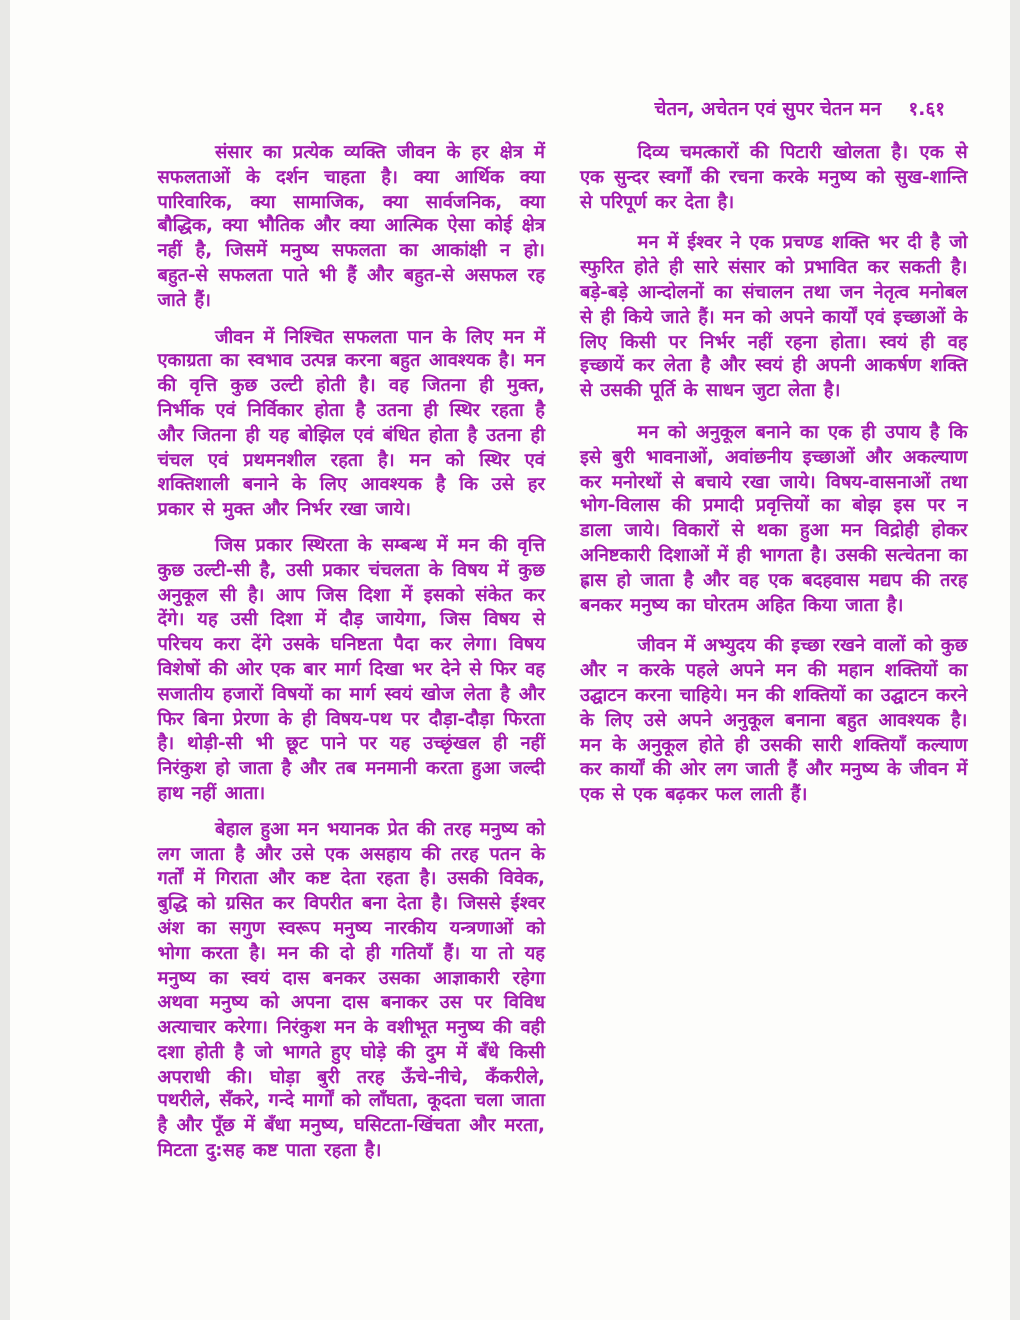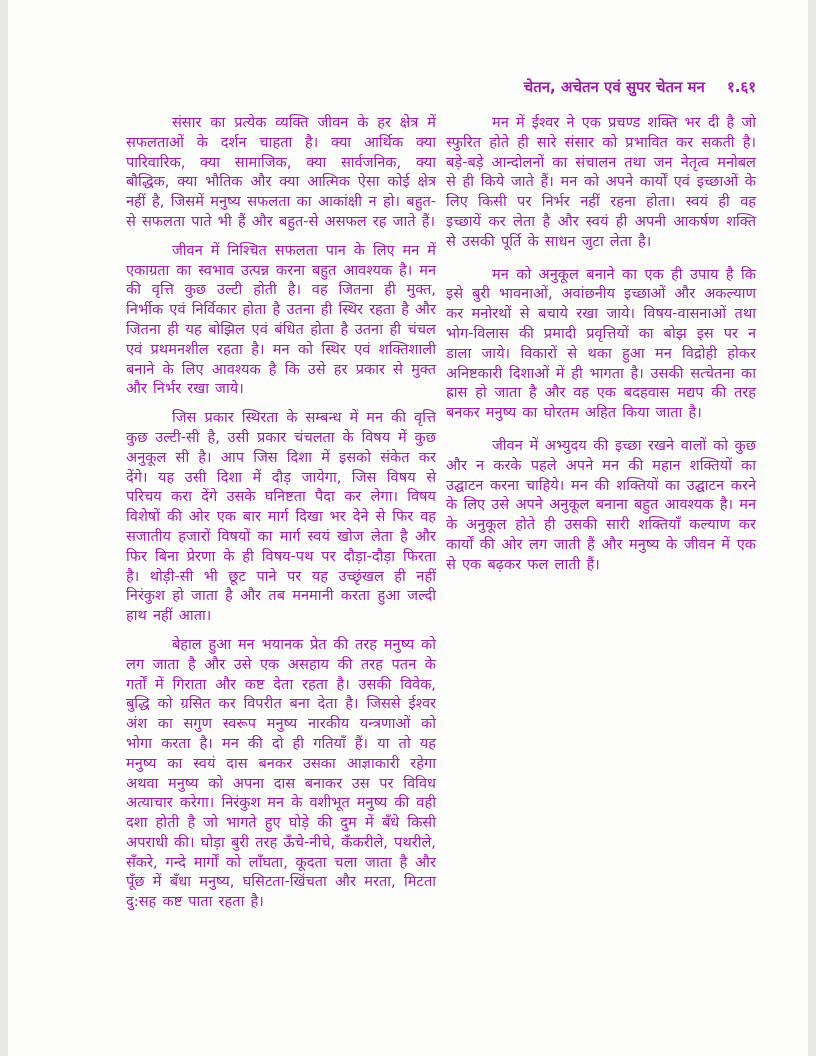--- a/index.html
+++ b/index.html
@@ -30,21 +30,22 @@
   .running-header .page-number {
     display: inline-block;
     margin-left: 22px;
   }
   .columns {
     position: absolute;
     top: 112px;
     left: 118px;
     width: 630px;
     display: flex;
-    gap: 10px;
+    gap: 28px;
+    font-weight: bold;
   }
   .col {
     width: 310px;
     flex: 0 0 310px;
   }
   .col p {
     margin: 0 0 9px 0;
     font-size: 14.6px;
     line-height: 19.8px;
     text-align: justify;
@@ -70,19 +71,20 @@
   <div class="columns">
 
     <div class="col col-left">
       <p>संसार का प्रत्येक व्यक्ति जीवन के हर क्षेत्र में सफलताओं के दर्शन चाहता है। क्या आर्थिक क्या पारिवारिक, क्या सामाजिक, क्या सार्वजनिक, क्या बौद्धिक, क्या भौतिक और क्या आत्मिक ऐसा कोई क्षेत्र नहीं है, जिसमें मनुष्य सफलता का आकांक्षी न हो। बहुत-से सफलता पाते भी हैं और बहुत-से असफल रह जाते हैं।</p>
       <p>जीवन में निश्चित सफलता पान के लिए मन में एकाग्रता का स्वभाव उत्पन्न करना बहुत आवश्यक है। मन की वृत्ति कुछ उल्टी होती है। वह जितना ही मुक्त, निर्भीक एवं निर्विकार होता है उतना ही स्थिर रहता है और जितना ही यह बोझिल एवं बंधित होता है उतना ही चंचल एवं प्रथमनशील रहता है। मन को स्थिर एवं शक्तिशाली बनाने के लिए आवश्यक है कि उसे हर प्रकार से मुक्त और निर्भर रखा जाये।</p>
       <p>जिस प्रकार स्थिरता के सम्बन्ध में मन की वृत्ति कुछ उल्टी-सी है, उसी प्रकार चंचलता के विषय में कुछ अनुकूल सी है। आप जिस दिशा में इसको संकेत कर देंगे। यह उसी दिशा में दौड़ जायेगा, जिस विषय से परिचय करा देंगे उसके घनिष्टता पैदा कर लेगा। विषय विशेषों की ओर एक बार मार्ग दिखा भर देने से फिर वह सजातीय हजारों विषयों का मार्ग स्वयं खोज लेता है और फिर बिना प्रेरणा के ही विषय-पथ पर दौड़ा-दौड़ा फिरता है। थोड़ी-सी भी छूट पाने पर यह उच्छृंखल ही नहीं निरंकुश हो जाता है और तब मनमानी करता हुआ जल्दी हाथ नहीं आता।</p>
       <p>बेहाल हुआ मन भयानक प्रेत की तरह मनुष्य को लग जाता है और उसे एक असहाय की तरह पतन के गर्तों में गिराता और कष्ट देता रहता है। उसकी विवेक, बुद्धि को ग्रसित कर विपरीत बना देता है। जिससे ईश्वर अंश का सगुण स्वरूप मनुष्य नारकीय यन्त्रणाओं को भोगा करता है। मन की दो ही गतियाँ हैं। या तो यह मनुष्य का स्वयं दास बनकर उसका आज्ञाकारी रहेगा अथवा मनुष्य को अपना दास बनाकर उस पर विविध अत्याचार करेगा। निरंकुश मन के वशीभूत मनुष्य की वही दशा होती है जो भागते हुए घोड़े की दुम में बँधे किसी अपराधी की। घोड़ा बुरी तरह ऊँचे-नीचे, कँकरीले, पथरीले, सँकरे, गन्दे मार्गों को लाँघता, कूदता चला जाता है और पूँछ में बँधा मनुष्य, घसिटता-खिंचता और मरता, मिटता दु:सह कष्ट पाता रहता है।</p>
     </div>
 
     <div class="col col-right">
+      <p>दिव्य चमत्कारों की पिटारी खोलता है। एक से एक सुन्दर स्वर्गों की रचना करके मनुष्य को सुख-शान्ति से परिपूर्ण कर देता है।</p>
       <p>मन में ईश्वर ने एक प्रचण्ड शक्ति भर दी है जो स्फुरित होते ही सारे संसार को प्रभावित कर सकती है। बड़े-बड़े आन्दोलनों का संचालन तथा जन नेतृत्व मनोबल से ही किये जाते हैं। मन को अपने कार्यों एवं इच्छाओं के लिए किसी पर निर्भर नहीं रहना होता। स्वयं ही वह इच्छायें कर लेता है और स्वयं ही अपनी आकर्षण शक्ति से उसकी पूर्ति के साधन जुटा लेता है।</p>
       <p>मन को अनुकूल बनाने का एक ही उपाय है कि इसे बुरी भावनाओं, अवांछनीय इच्छाओं और अकल्याण कर मनोरथों से बचाये रखा जाये। विषय-वासनाओं तथा भोग-विलास की प्रमादी प्रवृत्तियों का बोझ इस पर न डाला जाये। विकारों से थका हुआ मन विद्रोही होकर अनिष्टकारी दिशाओं में ही भागता है। उसकी सत्चेतना का ह्रास हो जाता है और वह एक बदहवास मद्यप की तरह बनकर मनुष्य का घोरतम अहित किया जाता है।</p>
       <p>जीवन में अभ्युदय की इच्छा रखने वालों को कुछ और न करके पहले अपने मन की महान शक्तियों का उद्घाटन करना चाहिये। मन की शक्तियों का उद्घाटन करने के लिए उसे अपने अनुकूल बनाना बहुत आवश्यक है। मन के अनुकूल होते ही उसकी सारी शक्तियाँ कल्याण कर कार्यों की ओर लग जाती हैं और मनुष्य के जीवन में एक से एक बढ़कर फल लाती हैं।</p>
     </div>
 
   </div>
 </div>
 
 </body></html>

